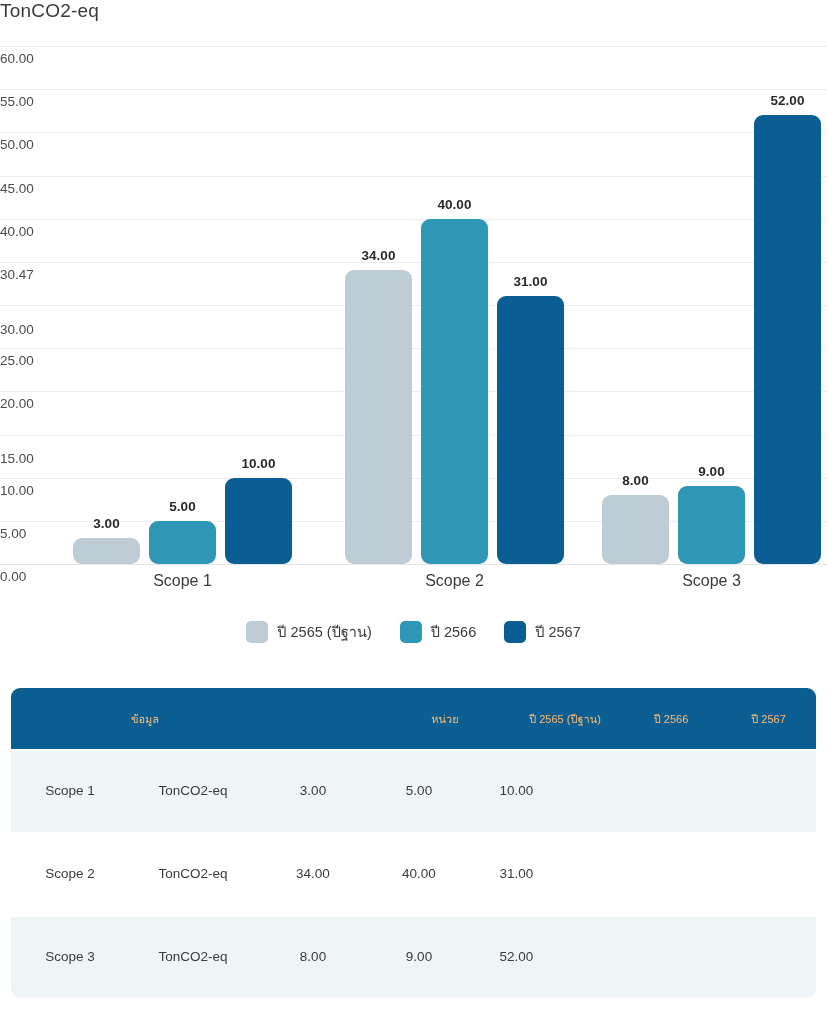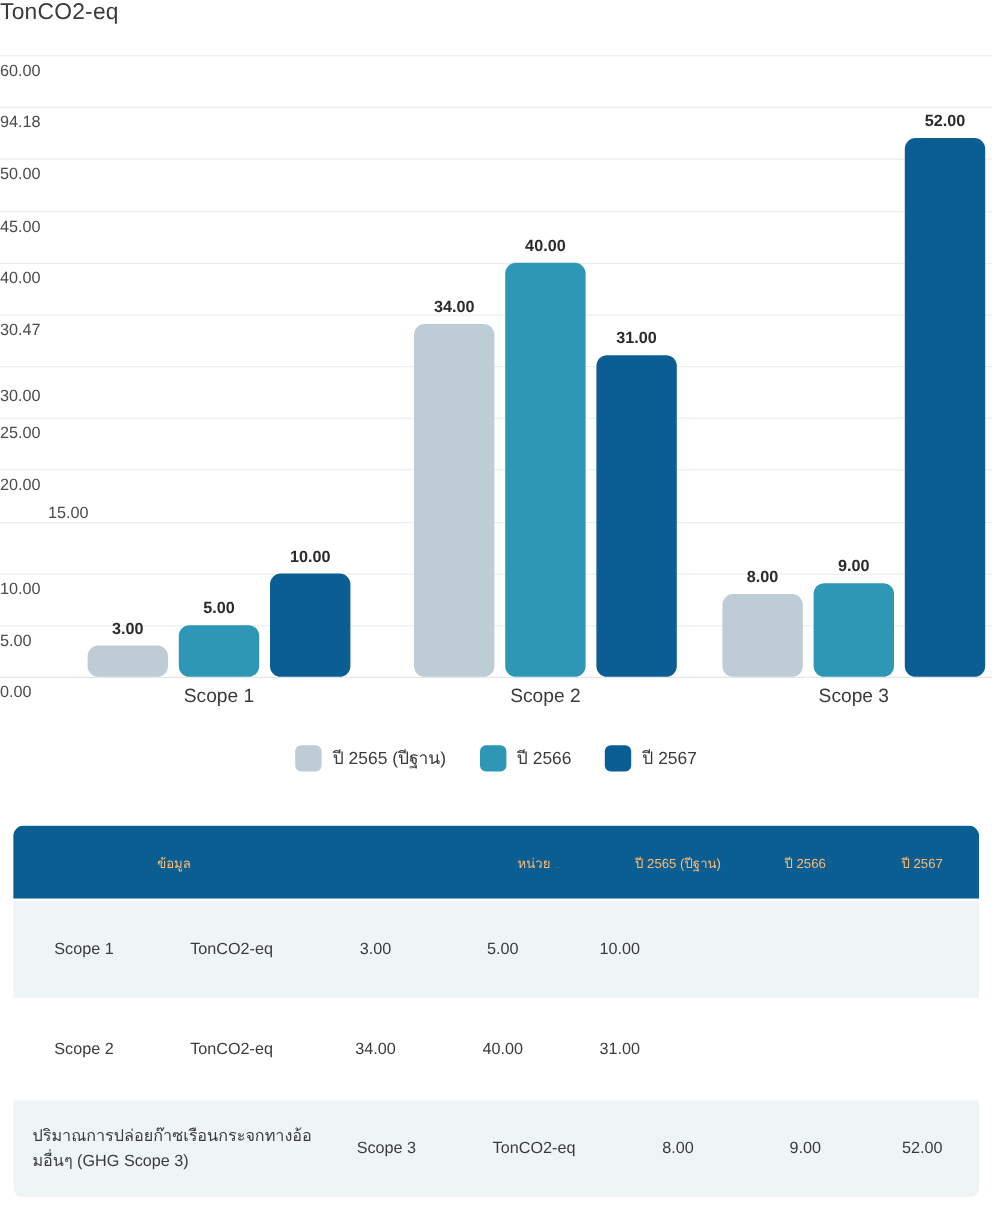--- a/index.html
+++ b/index.html
@@ -213,29 +213,29 @@
           <div class="gridline" style="top: 259px;"></div>
           <div class="gridline" style="top: 302px;"></div>
           <div class="gridline" style="top: 345px;"></div>
           <div class="gridline" style="top: 389px;"></div>
           <div class="gridline" style="top: 432px;"></div>
           <div class="gridline" style="top: 475px;"></div>
           <div class="gridline base" style="top: 518px;"></div>
         </div>
       <div id="yticks">
           <div class="ytick" style="top: 6px;">60.00</div>
-          <div class="ytick" style="top: 49px;">94.18</div>
+          <div class="ytick" style="top: 49px;">55.00</div>
           <div class="ytick" style="top: 92px;">50.00</div>
           <div class="ytick" style="top: 136px;">45.00</div>
           <div class="ytick" style="top: 179px;">40.00</div>
           <div class="ytick" style="top: 222px;">30.47</div>
           <div class="ytick" style="top: 277px;">30.00</div>
           <div class="ytick" style="top: 308px;">25.00</div>
           <div class="ytick" style="top: 351px;">20.00</div>
-          <div class="ytick" style="top: 375px; padding-left: 40px;">15.00</div>
+          <div class="ytick" style="top: 406px;">15.00</div>
           <div class="ytick" style="top: 438px;">10.00</div>
           <div class="ytick" style="top: 481px;">5.00</div>
           <div class="ytick" style="top: 524px;">0.00</div>
         </div>
     </div>
     <div class="groups" id="groups">
         <div class="group" style="left: 68px; width: 229px;">
           <div class="bars">
             <div class="bar-wrap">
               <div class="bar-value" style="bottom: 33px;">3.00</div>
@@ -324,21 +324,20 @@
           <div class="td c-y3">10.00</div>
         </div>
         <div class="tr even">
           <div class="td c-scope">Scope 2</div>
           <div class="td c-unit">TonCO2-eq</div>
           <div class="td c-y1">34.00</div>
           <div class="td c-y2">40.00</div>
           <div class="td c-y3">31.00</div>
         </div>
         <div class="tr odd">
-          <div class="td c-name">ปริมาณการปล่อยก๊าซเรือนกระจกทางอ้อมอื่นๆ (GHG Scope 3)</div>
           <div class="td c-scope">Scope 3</div>
           <div class="td c-unit">TonCO2-eq</div>
           <div class="td c-y1">8.00</div>
           <div class="td c-y2">9.00</div>
           <div class="td c-y3">52.00</div>
         </div>
       </div>
   </div>
 
 </div>

